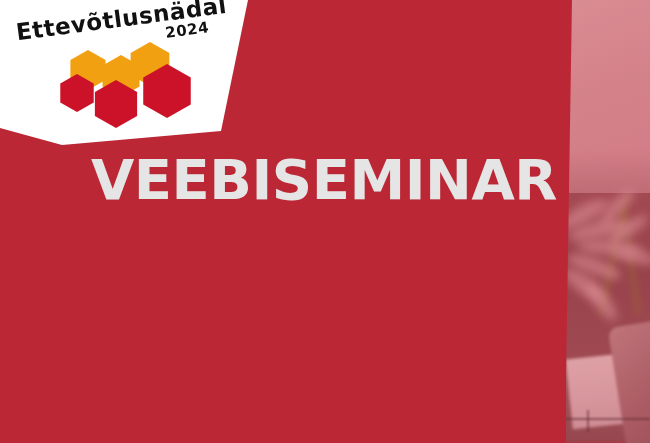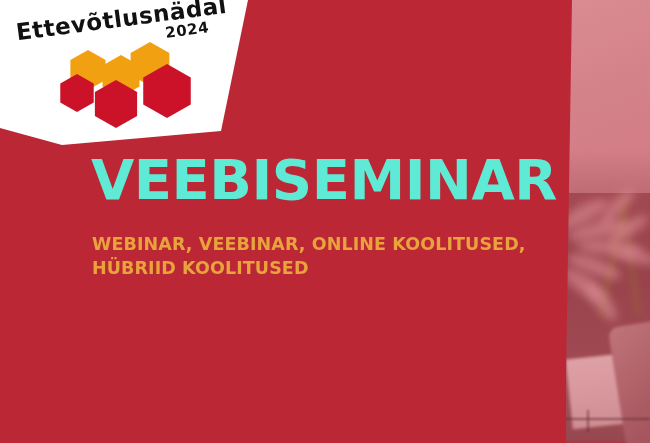--- a/index.html
+++ b/index.html
@@ -162,21 +162,21 @@
 
   
   #headline {
     position: absolute;
     left: 91px; top: 151px;
     font-family: "DejaVu Sans", sans-serif;
     font-weight: 700;
     font-size: 56px;
     line-height: 58px;
     letter-spacing: -0.5px;
-    color: #5eead4;
+    color: #e5e5e5;
     white-space: nowrap;
   }
   #subtitle {
     position: absolute;
     left: 92px; top: 232px;
     width: 480px;
     font-family: "DejaVu Sans", sans-serif;
     font-weight: 700;
     font-size: 17.5px;
     line-height: 24px;
@@ -230,18 +230,14 @@
         <div class="hex" style="left: 100px; top: 55px; width: 42px; height: 42px; background: rgb(240, 160, 16);"></div>
         <div class="hex" style="left: 128px; top: 42px; width: 44px; height: 44px; background: rgb(240, 160, 16);"></div>
         <div class="hex" style="left: 58px; top: 74px; width: 38px; height: 38px; background: rgb(204, 18, 40);"></div>
         <div class="hex" style="left: 92px; top: 80px; width: 48px; height: 48px; background: rgb(204, 18, 40);"></div>
         <div class="hex" style="left: 140px; top: 64px; width: 54px; height: 54px; background: rgb(204, 18, 40);"></div>
       </div>
   </div>
 
   <div id="headline">VEEBISEMINAR</div>
 
-  <div id="subtitle">
-    <span class="sub-line">WEBINAR, VEEBINAR, ONLINE KOOLITUSED,</span>
-    <span class="sub-line">HÜBRIID KOOLITUSED</span>
-  </div>
 
 </div>
 
 </body></html>

